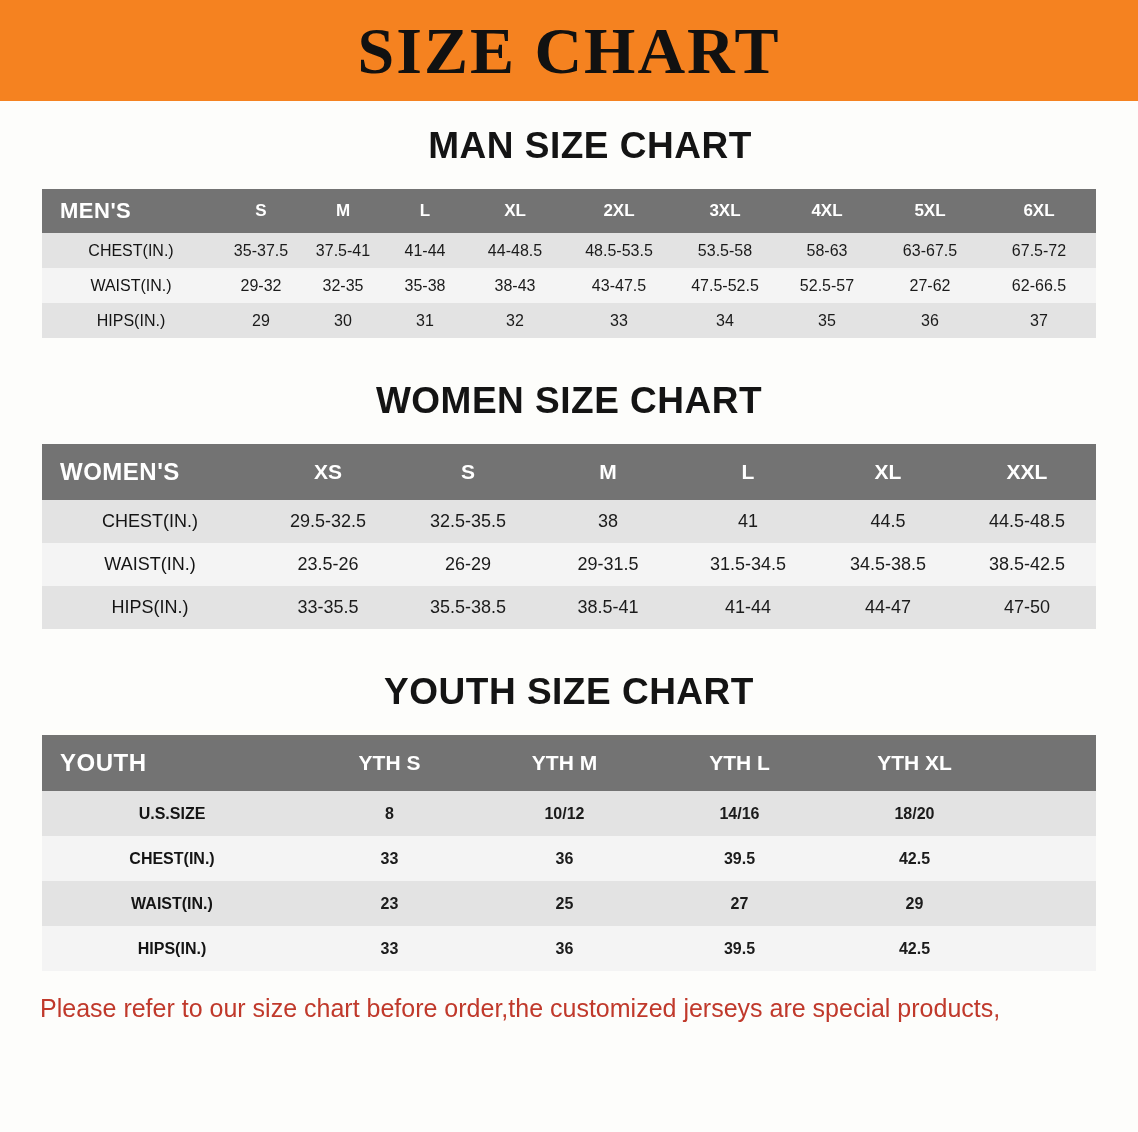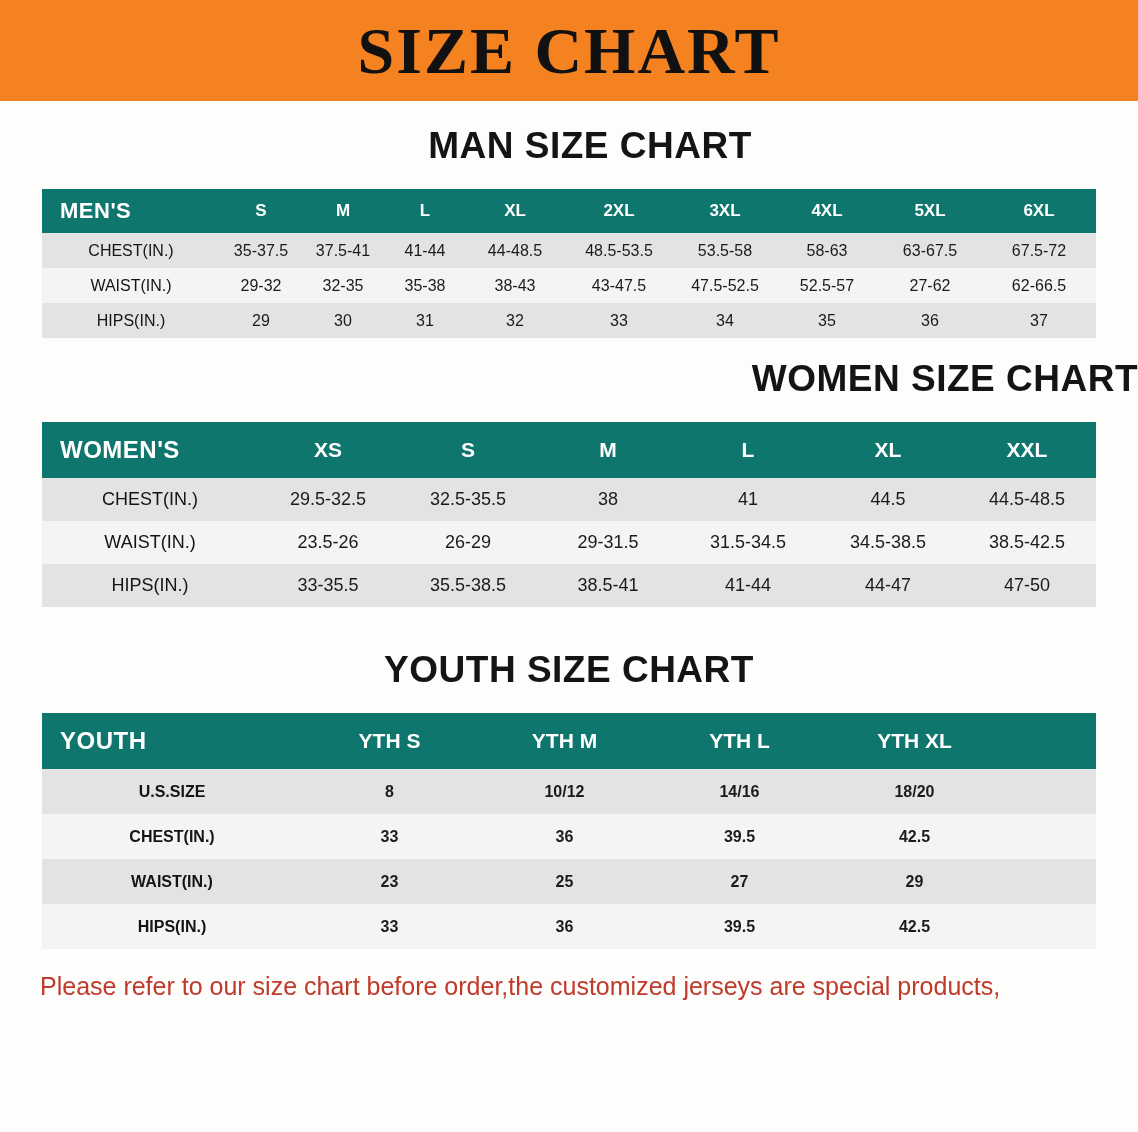--- a/index.html
+++ b/index.html
@@ -43,21 +43,21 @@
   
   .section-heading {
     text-align: center;
     font-family: "Liberation Sans", sans-serif;
     font-weight: bold;
     font-size: 37px;
     color: #141414;
     letter-spacing: 0.5px;
   }
   .h-man   { margin-top: 24px; margin-left: 42px; }
-  .h-women { margin-top: 20px; text-align: right; }
+  .h-women { margin-top: 42px; }
   .h-youth { margin-top: 42px; }
 
   
   .table-wrap {
     padding: 0 42px;
     box-sizing: border-box;
   }
   table.size-table {
     width: 1054px;
     border-collapse: collapse;
@@ -69,21 +69,21 @@
     padding: 0;
     margin: 0;
     text-align: center;
     color: #1b1b1b;
     font-size: 17px;
     font-weight: normal;
     border: none;
   }
   
   table.size-table thead tr {
-    background: #0f766e;
+    background: #737373;
   }
   table.size-table thead th {
     color: #ffffff;
     height: 44px;
     font-size: 18px;
     font-weight: bold;
   }
   table.size-table thead th.rowlabel {
     text-align: left;
     padding-left: 18px;

